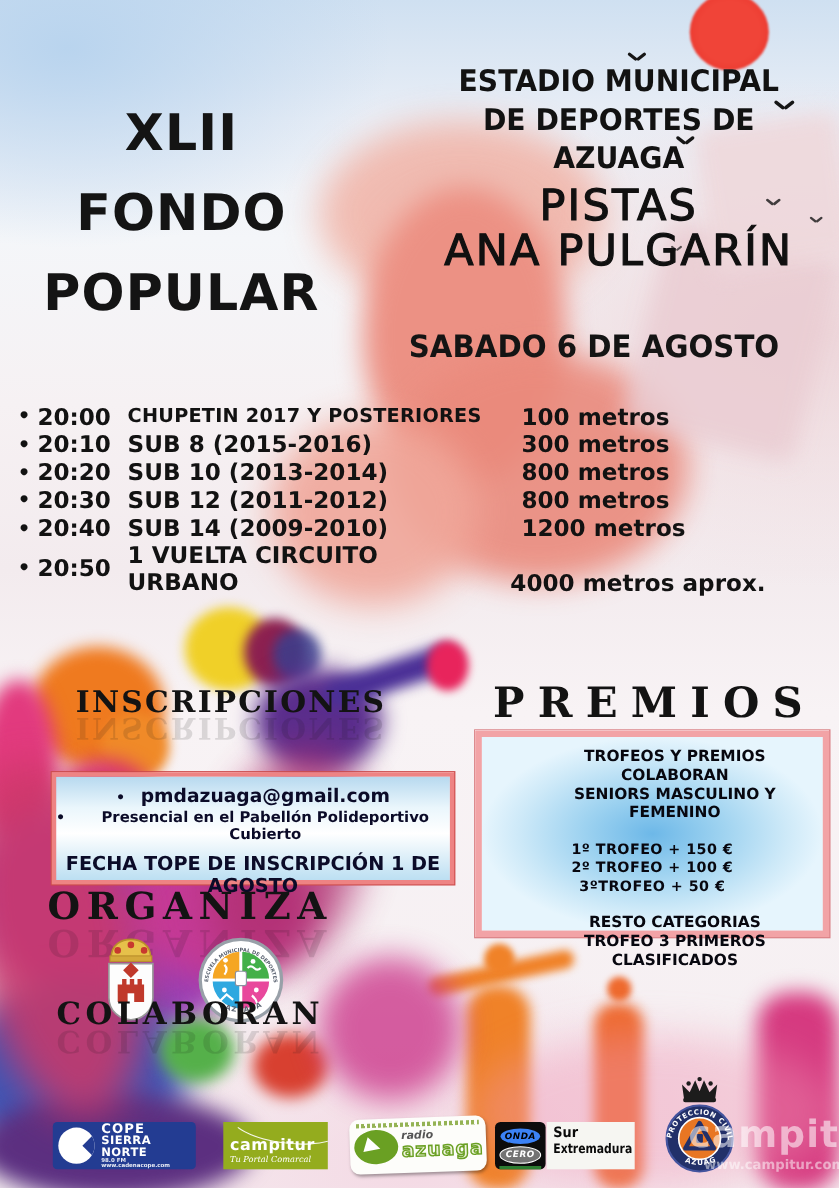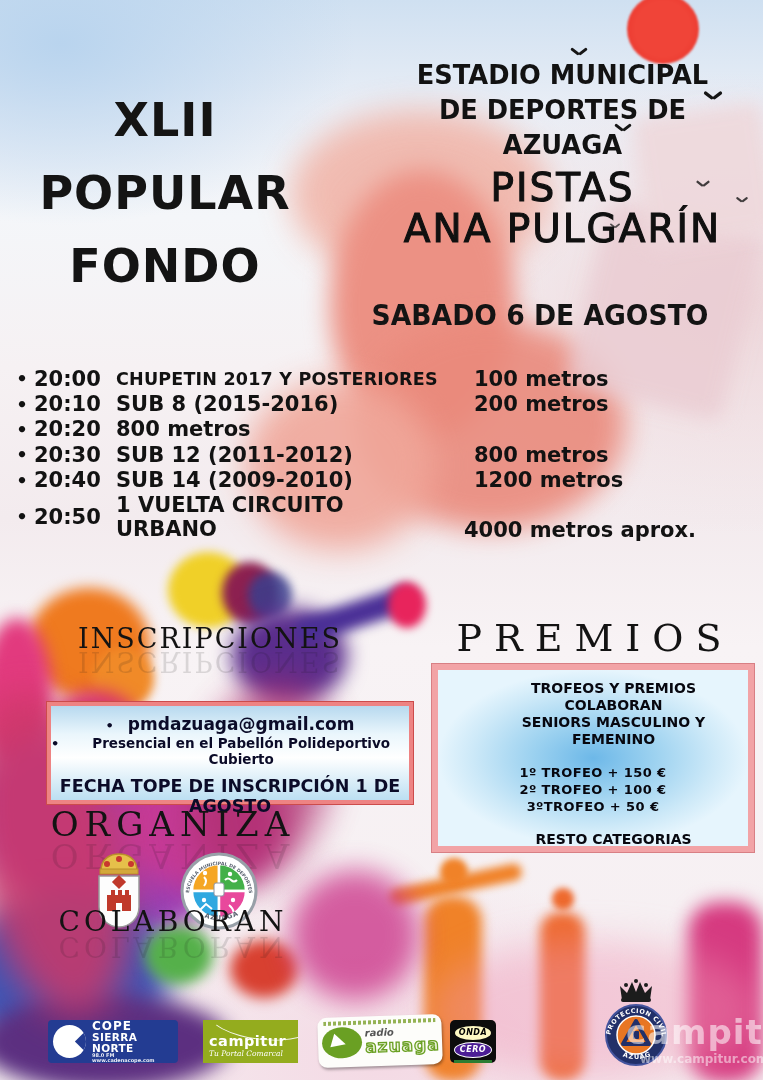--- a/index.html
+++ b/index.html
@@ -31,21 +31,21 @@
   
   .schedule{left:10px;top:366px;width:744px;}
   .srow{display:grid;grid-template-columns:24px 82px 358px auto;align-items:center;height:25.4px;
     font-weight:800;font-size:21px;color:#121212;}
   .srow .bullet{font-size:18px;text-align:center;}
   .srow.last{grid-template-columns:24px 82px 288px auto;}
   .cat-small{font-size:17.5px;letter-spacing:.2px;}
   .sched-extra{height:25.4px;line-height:25.4px;text-align:right;padding-right:58px;
     font-weight:800;font-size:21px;color:#121212;}
   
-  .stitle{font-family:"DejaVu Serif","Liberation Serif",serif;font-weight:400;color:#131313;text-align:center;}
+  .stitle{font-family:"DejaVu Serif","Liberation Serif",serif;font-weight:700;color:#131313;text-align:center;}
   .stitle .refl{display:block;transform:scaleY(-1);opacity:.13;margin-top:-8px;}
   .t-inscr{left:40px;top:623px;width:340px;font-size:27px;letter-spacing:2px;}
   .t-premios{left:430px;top:616px;width:330px;font-size:38px;letter-spacing:12px;}
   .t-organiza{left:40px;top:804px;width:266px;font-size:34px;letter-spacing:6px;}
   .t-colaboran{left:40px;top:905px;width:266px;font-size:28px;letter-spacing:4px;}
   
   .inscr-box{left:47px;top:702px;width:358px;height:86px;border:4px solid #ee8383;
     box-shadow:0 0 0 1px #cc4b4b;text-align:center;padding-top:8px;
     background:linear-gradient(180deg,#b7d9ef 0%,#eaf6fc 30%,#ffffff 55%,#bcdff2 100%);
     color:#0b0b28;z-index:3;}
@@ -87,22 +87,22 @@
     border-left:14px solid #fff;border-top:7px solid transparent;border-bottom:7px solid transparent;
     transform:rotate(18deg);}
   .ra-words{line-height:1;}
   .ra-w1{font-size:10px;font-weight:800;font-style:italic;color:#555;}
   .ra-w2{font-size:17px;font-weight:800;color:#eef3dd;-webkit-text-stroke:1.3px #6aa023;letter-spacing:1px;}
   .onda{left:450px;top:1020px;width:46px;height:43px;background:#0c0c0c;border-radius:5px;
     display:flex;flex-direction:column;align-items:center;justify-content:center;gap:2px;}
   .onda::after{content:"";position:absolute;bottom:0;left:4px;right:4px;height:3px;background:#2d7d32;}
   .oval{width:36px;height:14px;border-radius:50%;display:flex;align-items:center;justify-content:center;
     font-size:8px;font-weight:900;font-style:italic;letter-spacing:.5px;}
-  .oval.o1{background:#fef9c3;color:#000;}
-  .oval.o2{background:#4c1d95;color:#fff;border:1.5px solid #fff;}
+  .oval.o1{background:#3b82f6;color:#000;}
+  .oval.o2{background:#737373;color:#fff;border:1.5px solid #fff;}
   .surext{left:497px;top:1020px;width:80px;height:43px;background:#f6f6f2;color:#0a0a0a;
     padding:4px 0 0 6px;box-sizing:border-box;line-height:1.05;}
   .sur1{font-size:13px;font-weight:900;transform:scale(.9,1);transform-origin:left;}
   .sur2{font-size:12px;font-weight:900;transform:scale(.82,1);transform-origin:left;}
   .pcivil{left:602px;top:978px;}
   
   .wm-brand{left:626px;top:1012px;font-size:34px;font-weight:600;letter-spacing:1px;
     color:rgba(255,255,255,.55);z-index:6;}
   .wm-url{left:640px;top:1052px;font-size:12px;font-weight:600;color:rgba(255,255,255,.5);z-index:6;}
   .content{position:absolute;z-index:2;}
@@ -169,22 +169,22 @@
       <i></i>
       <i></i>
     </div>
   <div class="bird" style="left:606px;top:220px;z-index:1;transform:scale(.6);opacity:.7;">
       <i></i>
       <i></i>
     </div>
 
   <div class="content main-title">
     <div>XLII</div>
+    <div>FONDO</div>
     <div>POPULAR</div>
-    <div>FONDO</div>
   </div>
   <div class="content venue">
     <div>ESTADIO MUNICIPAL</div>
     <div>DE DEPORTES DE AZUAGA</div>
   </div>
   <div class="content track">
     <div>PISTAS</div>
     <div>ANA PULGARÍN</div>
   </div>
   <div class="content date-line">SABADO 6 DE AGOSTO</div>
@@ -193,25 +193,26 @@
     <div class="srow">
       <span class="bullet">•</span>
       <span>20:00</span>
       <span class="cat-small">CHUPETIN 2017 Y POSTERIORES</span>
       <span>100 metros</span>
     </div>
     <div class="srow">
       <span class="bullet">•</span>
       <span>20:10</span>
       <span>SUB 8   (2015-2016)</span>
-      <span>200 metros</span>
+      <span>300 metros</span>
     </div>
     <div class="srow">
       <span class="bullet">•</span>
       <span>20:20</span>
+      <span>SUB 10 (2013-2014)</span>
       <span>800 metros</span>
     </div>
     <div class="srow">
       <span class="bullet">•</span>
       <span>20:30</span>
       <span>SUB 12 (2011-2012)</span>
       <span>800 metros</span>
     </div>
     <div class="srow">
       <span class="bullet">•</span>
@@ -249,20 +250,21 @@
   <div class="content premios-box">
     <div class="p-line">TROFEOS Y PREMIOS</div>
     <div class="p-line">COLABORAN</div>
     <div class="p-line">SENIORS MASCULINO Y FEMENINO</div>
     <div class="gap16"></div>
     <div class="p-trophy">1º TROFEO + 150 €</div>
     <div class="p-trophy">2º TROFEO  + 100 €</div>
     <div class="p-trophy">3ºTROFEO + 50 €</div>
     <div class="gap16"></div>
     <div class="p-line">RESTO CATEGORIAS</div>
+    <div class="p-line">TROFEO 3 PRIMEROS CLASIFICADOS</div>
   </div>
 
   <div class="content stitle t-organiza">
     <span class="main">ORGANIZA</span>
     <span class="refl">ORGANIZA</span>
   </div>
 
   <svg class="content" style="left:93px;top:851px;" width="52" height="80" viewBox="0 0 52 80">
     <path d="M8 20 C8 7 18 3 26 3 C34 3 44 7 44 20 Z" fill="#e6c04a" stroke="#b98f2a" stroke-width="1.5"></path>
     <circle cx="14" cy="13" r="3" fill="#c8392e"></circle>
@@ -326,20 +328,24 @@
         <div class="ra-w2">azuaga</div>
       </div>
     </div>
   </div>
 
   <div class="sp onda">
     <div class="oval o1">ONDA</div>
     <div class="oval o2">CERO</div>
   </div>
 
+  <div class="sp surext">
+    <div class="sur1">Sur</div>
+    <div class="sur2">Extremadura</div>
+  </div>
 
   <svg class="sp pcivil" width="68" height="92" viewBox="0 0 68 92">
     <path d="M20 22 L18 8 L25 15 L30 4 L34 14 L38 4 L43 15 L50 8 L48 22 Z" fill="#1c1c1c"></path>
     <circle cx="24" cy="7" r="2" fill="#1c1c1c"></circle>
       <circle cx="34" cy="3" r="2" fill="#1c1c1c"></circle>
       <circle cx="44" cy="7" r="2" fill="#1c1c1c"></circle>
     <rect x="19" y="20" width="30" height="4" rx="2" fill="#1c1c1c"></rect>
     <circle cx="34" cy="57" r="30" fill="#223069" stroke="#44549e" stroke-width="2"></circle>
     <circle cx="34" cy="57" r="19" fill="#e87623" stroke="#fff" stroke-width="1.5"></circle>
     <polygon points="34,43 47,66 21,66" fill="none" stroke="#223069" stroke-width="4" stroke-linejoin="round"></polygon>

